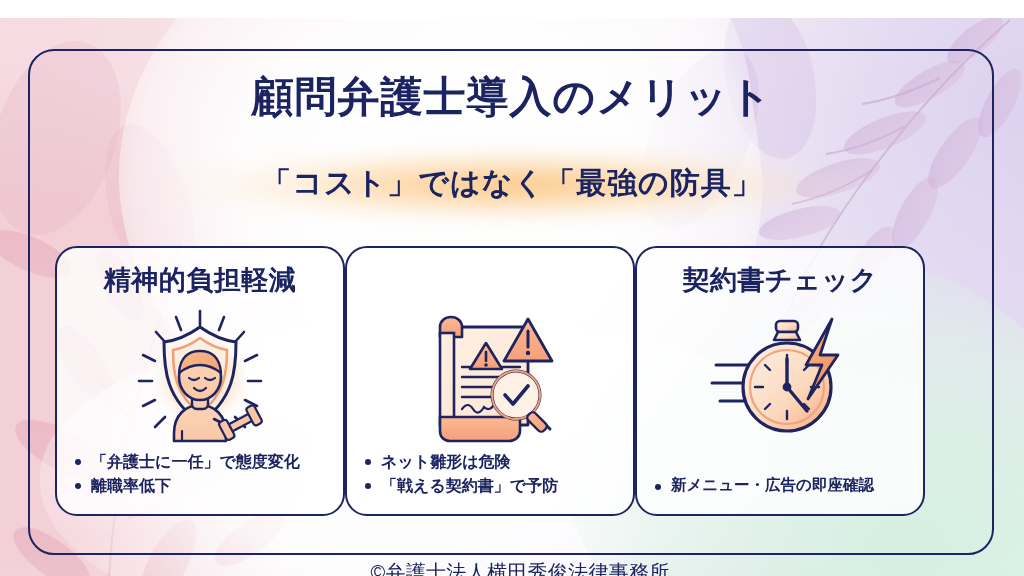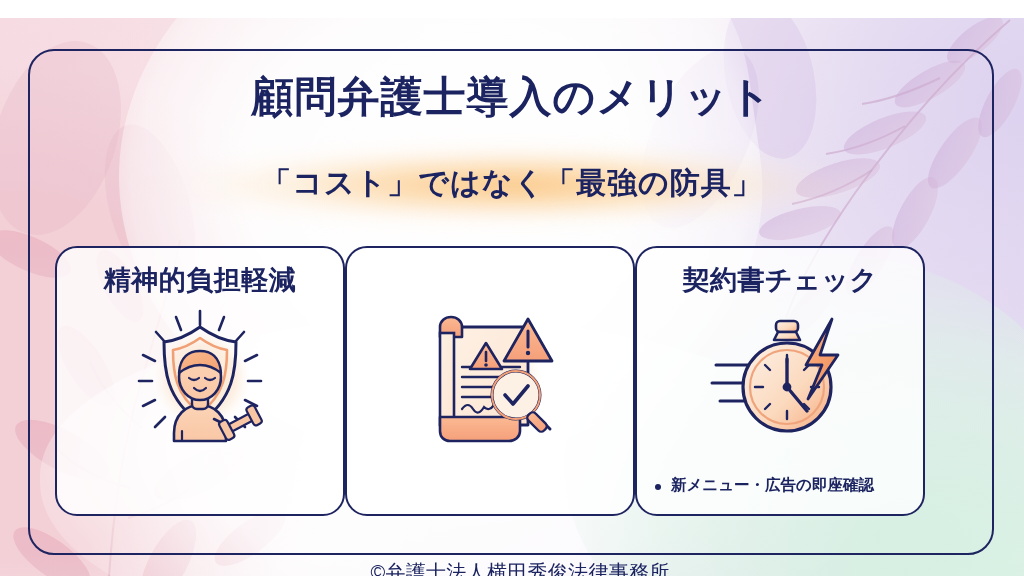--- a/index.html
+++ b/index.html
@@ -313,20 +313,24 @@
 
           <path d="M84 112 L100 120" stroke="#1e2460" stroke-width="2.6" stroke-linecap="round" fill="none"></path>
           <g transform="rotate(-28 110 117)">
             <rect x="96" y="112" width="30" height="8" rx="3" fill="#f8c6a3" stroke="#1e2460" stroke-width="2.2"></rect>
             <rect x="91" y="106" width="9" height="20" rx="3" fill="#f8c6a3" stroke="#1e2460" stroke-width="2.2"></rect>
             <rect x="122" y="106" width="9" height="20" rx="3" fill="#f8c6a3" stroke="#1e2460" stroke-width="2.2"></rect>
           </g>
           <line x1="52" y1="124" x2="52" y2="134" stroke="#1e2460" stroke-width="2.2" stroke-linecap="round"></line>
         </svg>
       </div>
+      <ul class="card-bullets">
+        <li>「弁護士に一任」で態度変化</li>
+        <li>離職率低下</li>
+      </ul>
     </div>
 
     <div class="card">
       <div class="card-icon">
         <svg width="140" height="140" viewBox="0 0 140 140">
           <defs>
             <radialGradient id="g2" cx="50%" cy="50%" r="50%">
               <stop offset="0%" stop-color="#fbe2cc" stop-opacity="0.9"></stop>
               <stop offset="75%" stop-color="#fdeedd" stop-opacity="0.6"></stop>
               <stop offset="100%" stop-color="#fdf4ec" stop-opacity="0"></stop>
@@ -366,20 +370,24 @@
           <line x1="108" y1="24" x2="108" y2="40" stroke="#1e2460" stroke-width="3" stroke-linecap="round"></line>
           <circle cx="108" cy="46" r="2.2" fill="#1e2460"></circle>
 
           <circle cx="96" cy="88" r="24" fill="#fdf1e6" stroke="#1e2460" stroke-width="3"></circle>
           <circle cx="96" cy="88" r="24" fill="none" stroke="#f3a077" stroke-width="2"></circle>
           <path d="M114 106 L130 122" stroke="#1e2460" stroke-width="3" stroke-linecap="round"></path>
           <rect x="112" y="104" width="10" height="22" rx="4" transform="rotate(-45 117 115)" fill="url(#og)" stroke="#1e2460" stroke-width="2.4"></rect>
           <path d="M85 88 L93 97 L108 79" fill="none" stroke="#1e2460" stroke-width="3.6" stroke-linecap="round" stroke-linejoin="round"></path>
         </svg>
       </div>
+      <ul class="card-bullets">
+        <li>ネット雛形は危険</li>
+        <li>「戦える契約書」で予防</li>
+      </ul>
     </div>
 
     <div class="card">
       <div class="card-title">契約書チェック</div>
       <div class="card-icon">
         <svg width="140" height="140" viewBox="0 0 140 140">
           <defs>
             <radialGradient id="g3" cx="50%" cy="50%" r="50%">
               <stop offset="0%" stop-color="#fbddc3" stop-opacity="0.95"></stop>
               <stop offset="72%" stop-color="#fdecdc" stop-opacity="0.6"></stop>

